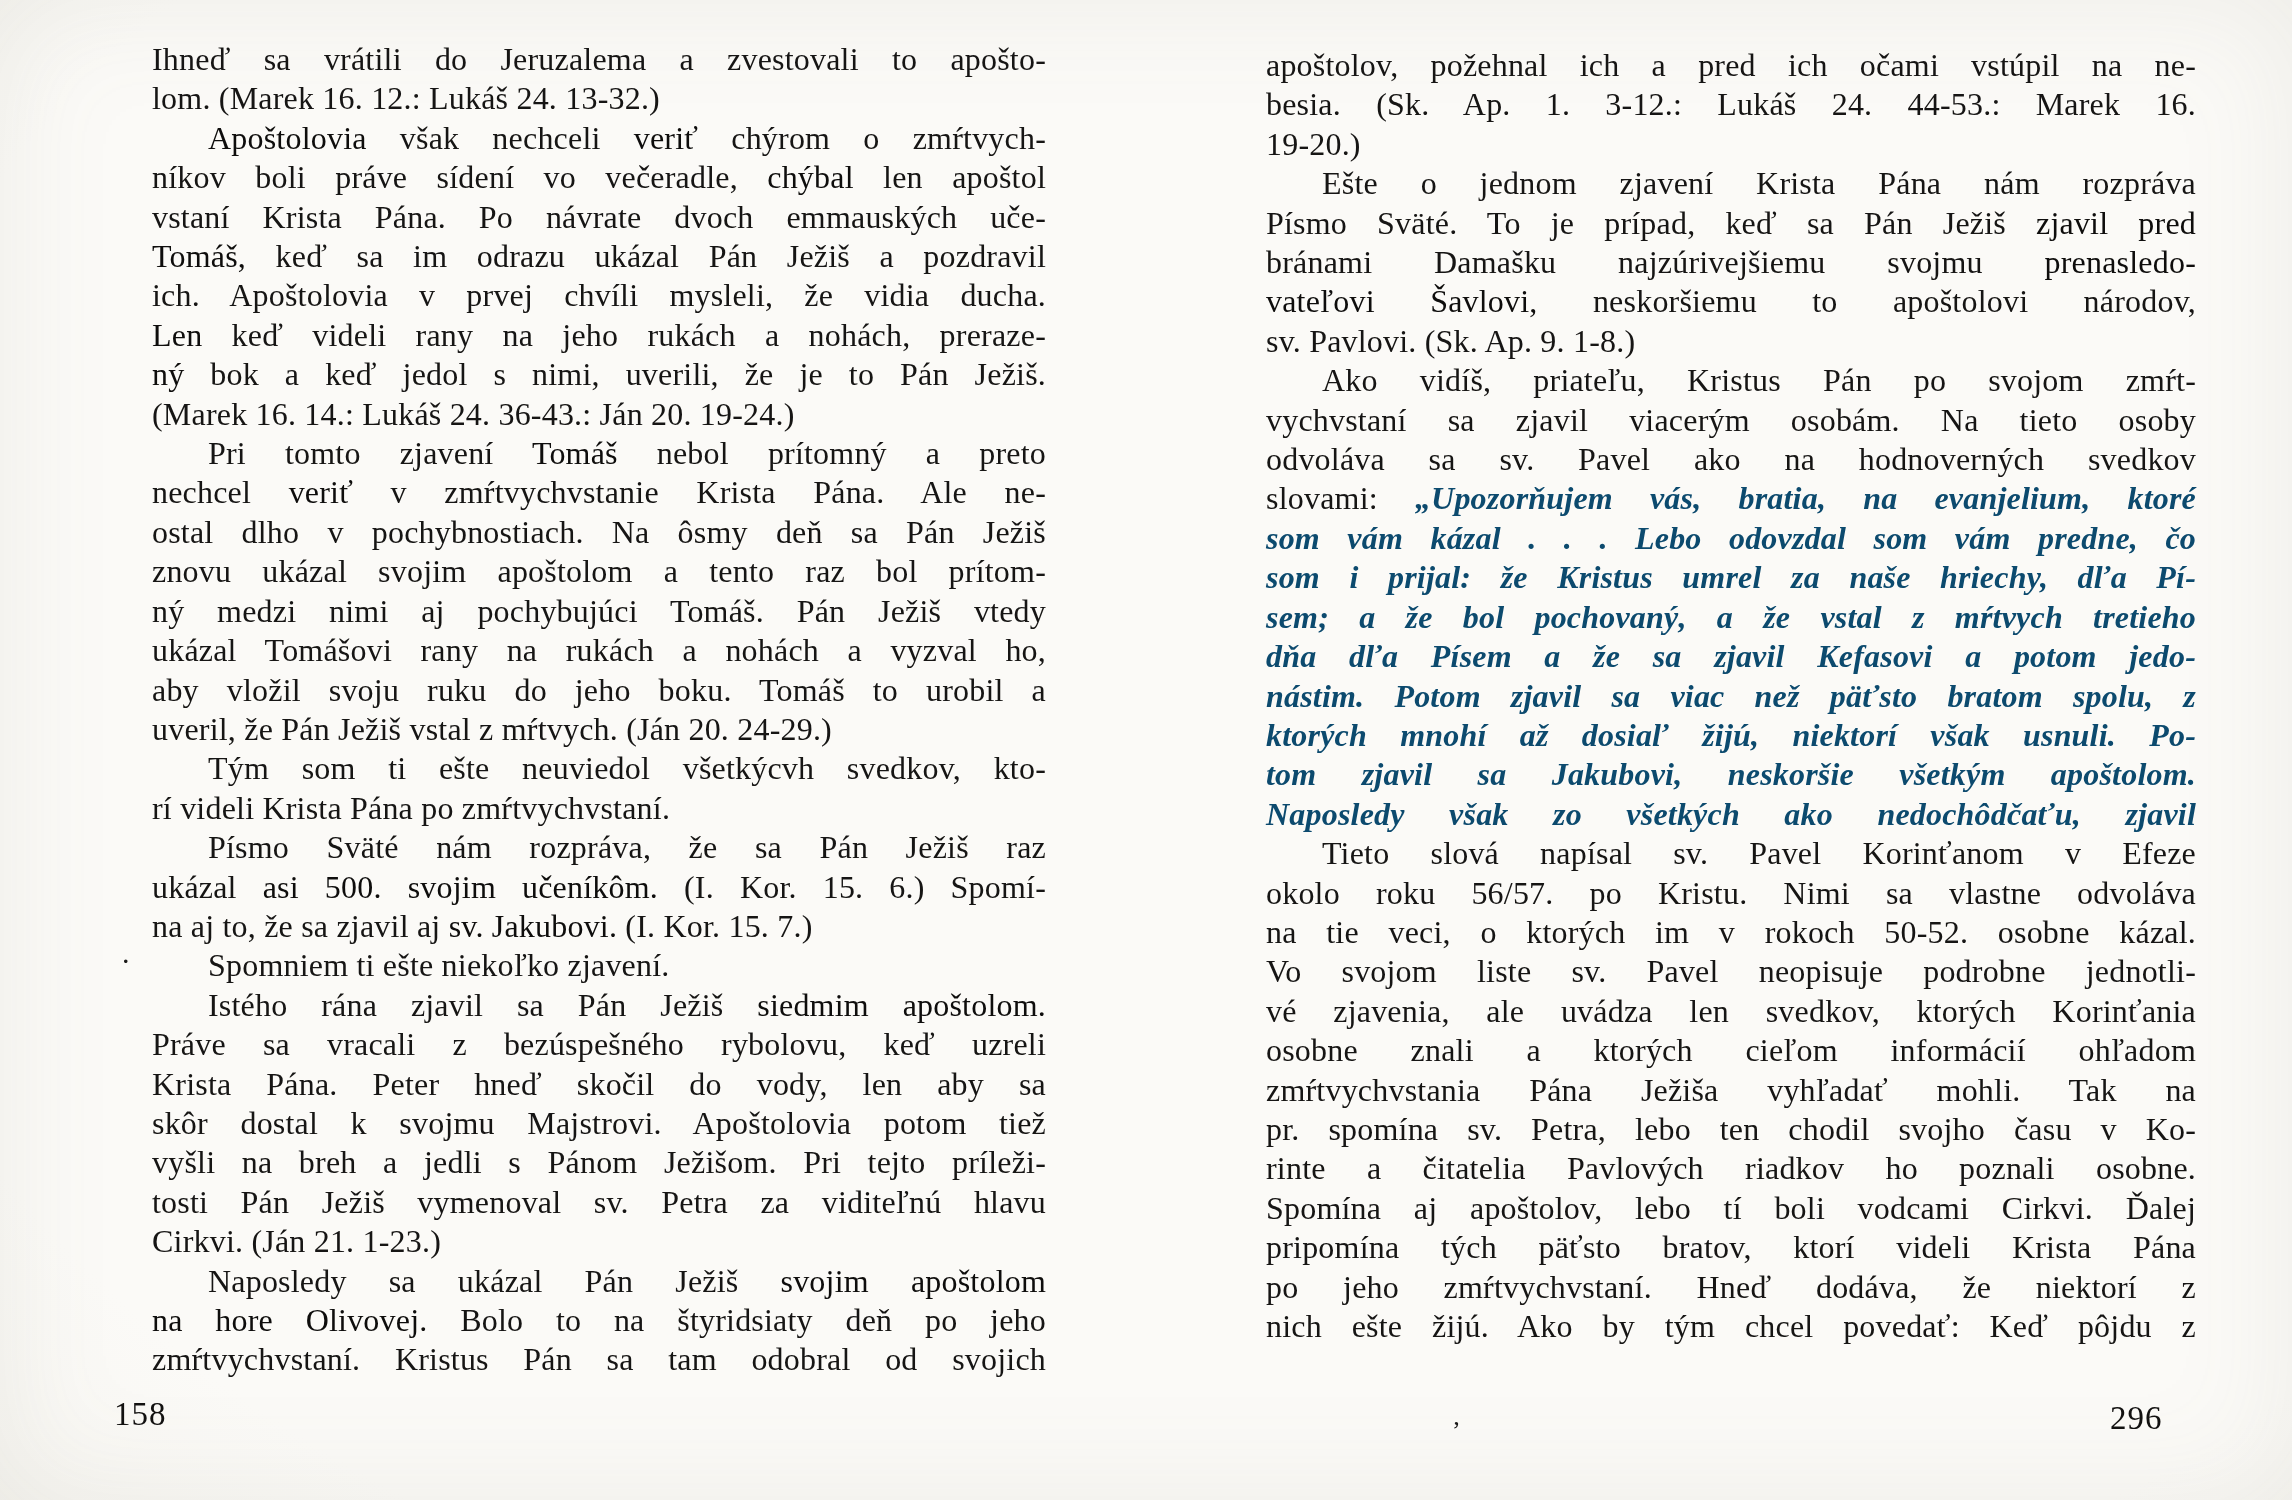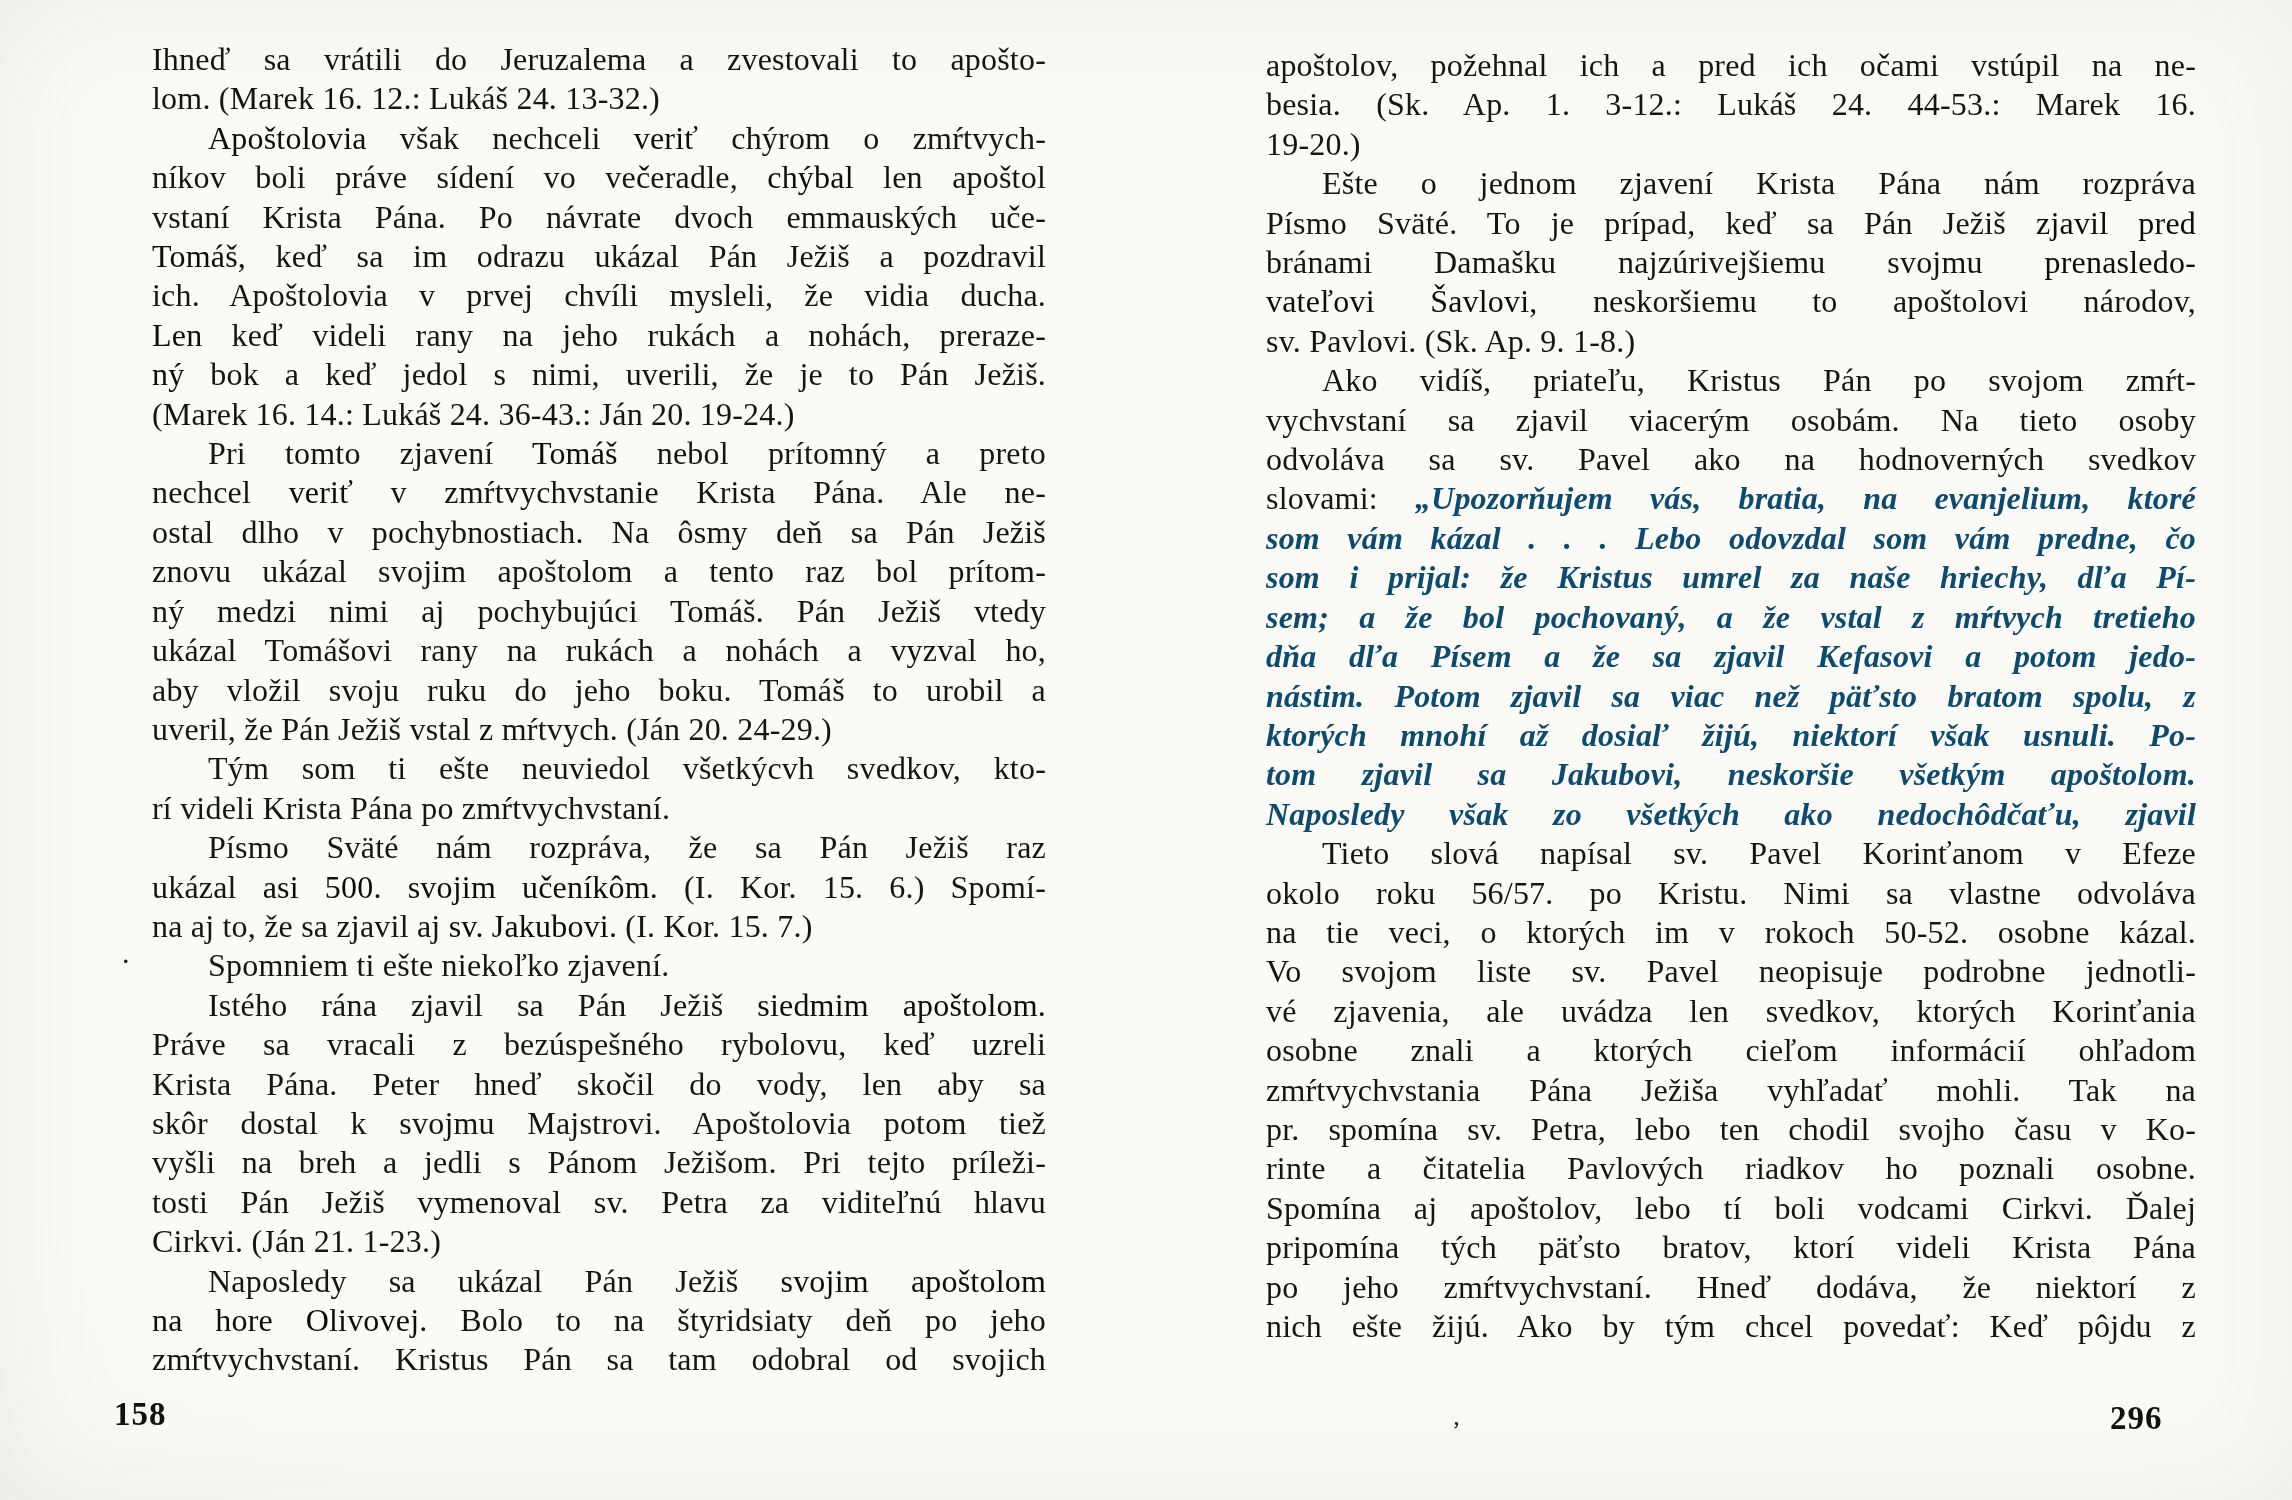--- a/index.html
+++ b/index.html
@@ -27,21 +27,21 @@
     text-align:justify;
     text-align-last:justify;
     text-justify:inter-word;
   }
   .line.noj{text-align:left;text-align-last:left;}
   .line.ind{text-indent:56px;}
   .r-b{font-weight:normal;color:#0e0d0c;}
   .r-bi{font-weight:bold;font-style:italic;color:#0c4a6e;}
   .pageno{
     position:absolute;
-    font-size:33px;font-weight:bold;color:#121110;
+    font-size:33px;font-weight:normal;color:#121110;
     letter-spacing:1px;
   }
   .pageno-left{left:114px;top:1396px;}
   .pageno-right{left:2110px;top:1400px;}
   .speck{
     position:absolute;font-size:30px;color:#1a1918;line-height:1;
   }
   .speck-dot{left:122px;top:938px;}
   .speck-apostrophe{left:1452px;top:1418px;font-size:26px;}
 </style>

